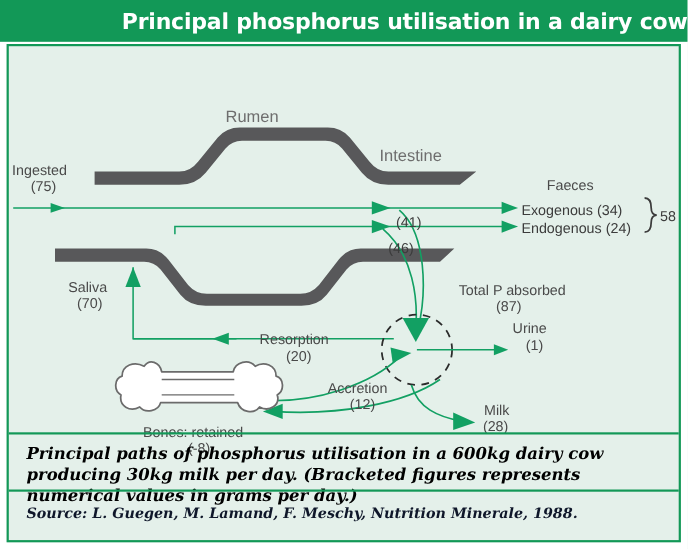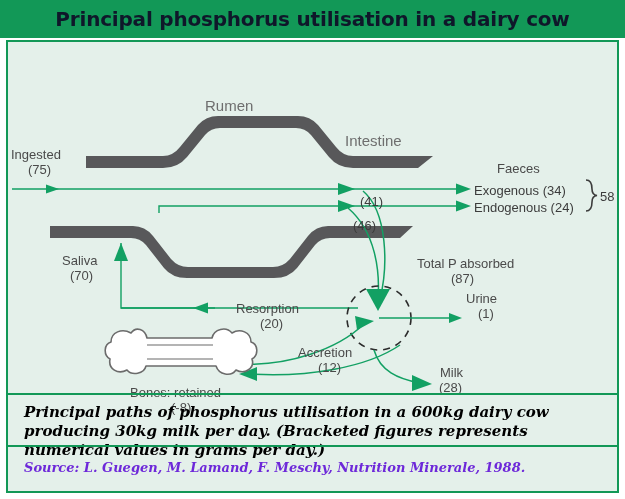--- a/index.html
+++ b/index.html
@@ -15,22 +15,22 @@
     background:#ffffff;
     box-sizing:border-box;
   }
   
   .header{
     position:absolute;left:0;top:0;width:625px;height:38px;
     background:#129857;
   }
   .header-title{
     position:absolute;left:0;top:0;width:625px;height:38px;
-    line-height:38px;text-align:center;
-    color:#0f172a;
+    line-height:38px;text-align:right;
+    color:#ffffff;
     font-size:20px;font-weight:bold;
     letter-spacing:-0.2px;
     font-family:"DejaVu Sans", sans-serif;
   }
   
   .frame{
     position:absolute;left:6px;top:40px;width:613px;height:453px;
     border:2px solid #129857;
     background:#e4f0ea;
     box-sizing:border-box;
@@ -53,21 +53,21 @@
   .caption-text{
     position:absolute;left:16px;top:8px;width:576px;
     font-family:"DejaVu Serif", serif;
     font-style:italic;font-weight:bold;
     font-size:15px;line-height:19px;color:#000000;
   }
   .source-text{
     position:absolute;left:16px;top:12px;width:576px;
     font-family:"DejaVu Serif", serif;
     font-style:italic;font-weight:bold;
-    font-size:13px;line-height:18px;color:#6d28d9;
+    font-size:13px;line-height:18px;color:#0f172a;
   }
   
   svg.canvas{display:block;}
   .lbl{
     font-family:"Liberation Sans", sans-serif;
     fill:#4a4a4a;
     font-size:13px;
   }
   .lbl-dark{
     font-family:"Liberation Sans", sans-serif;

